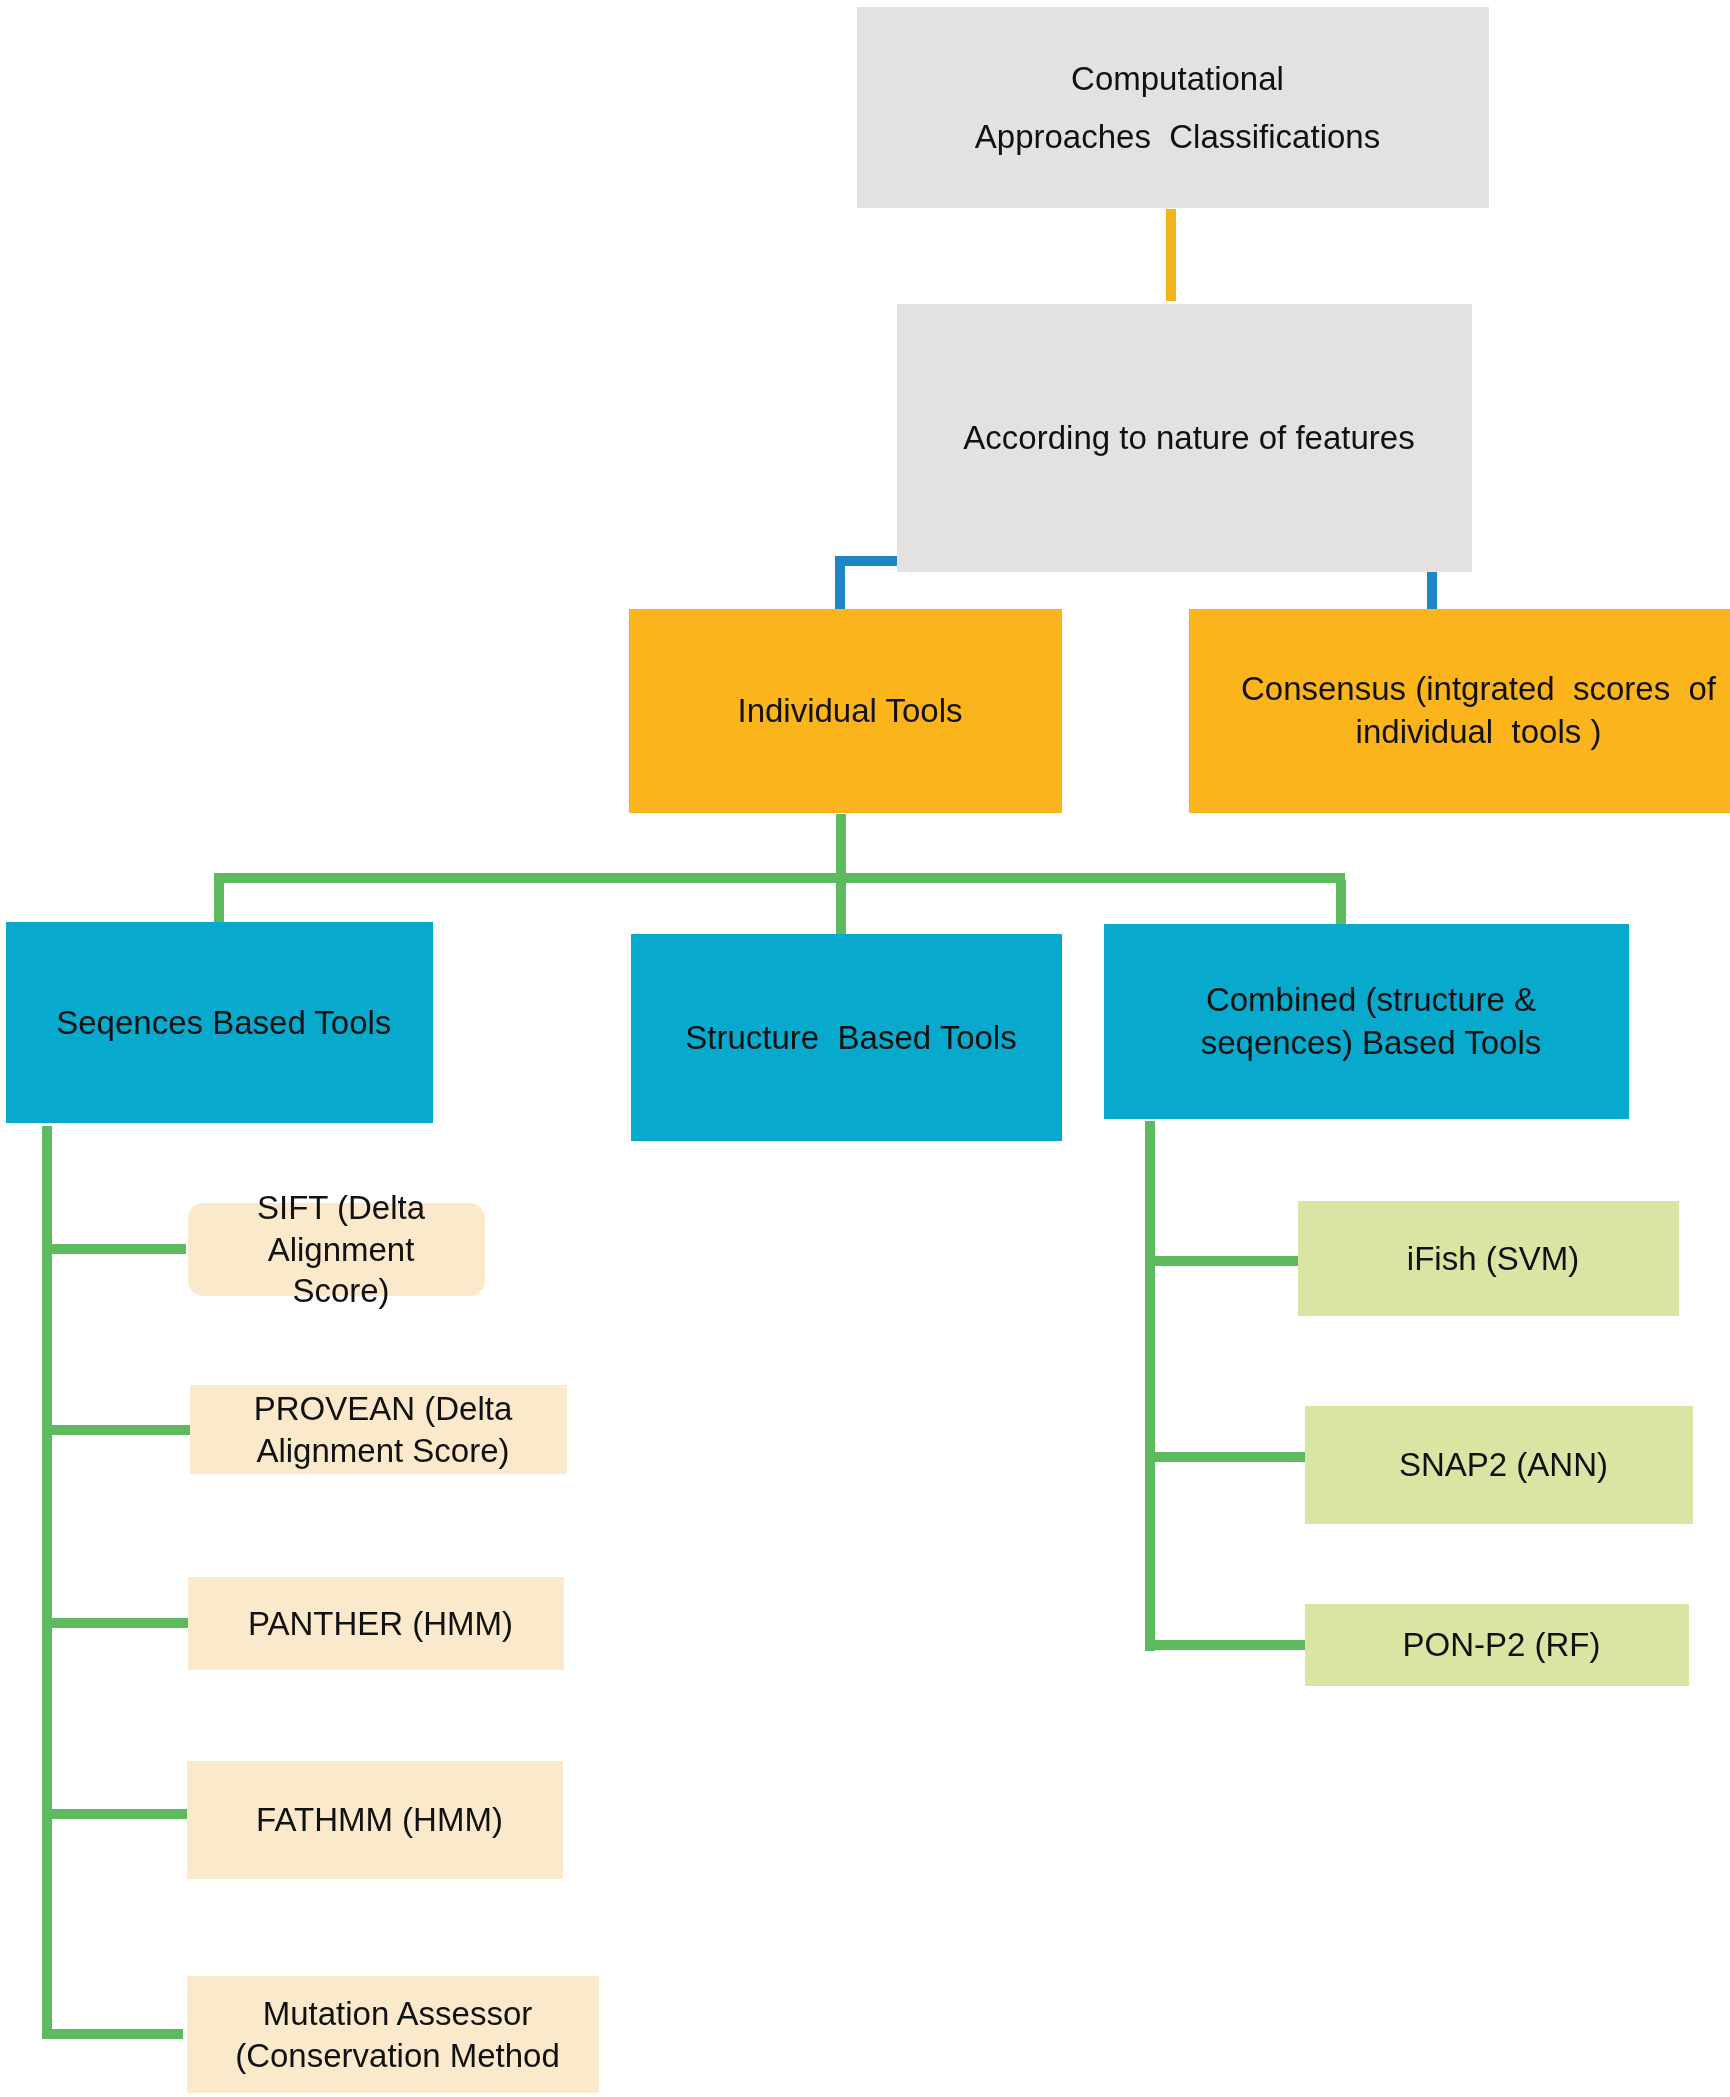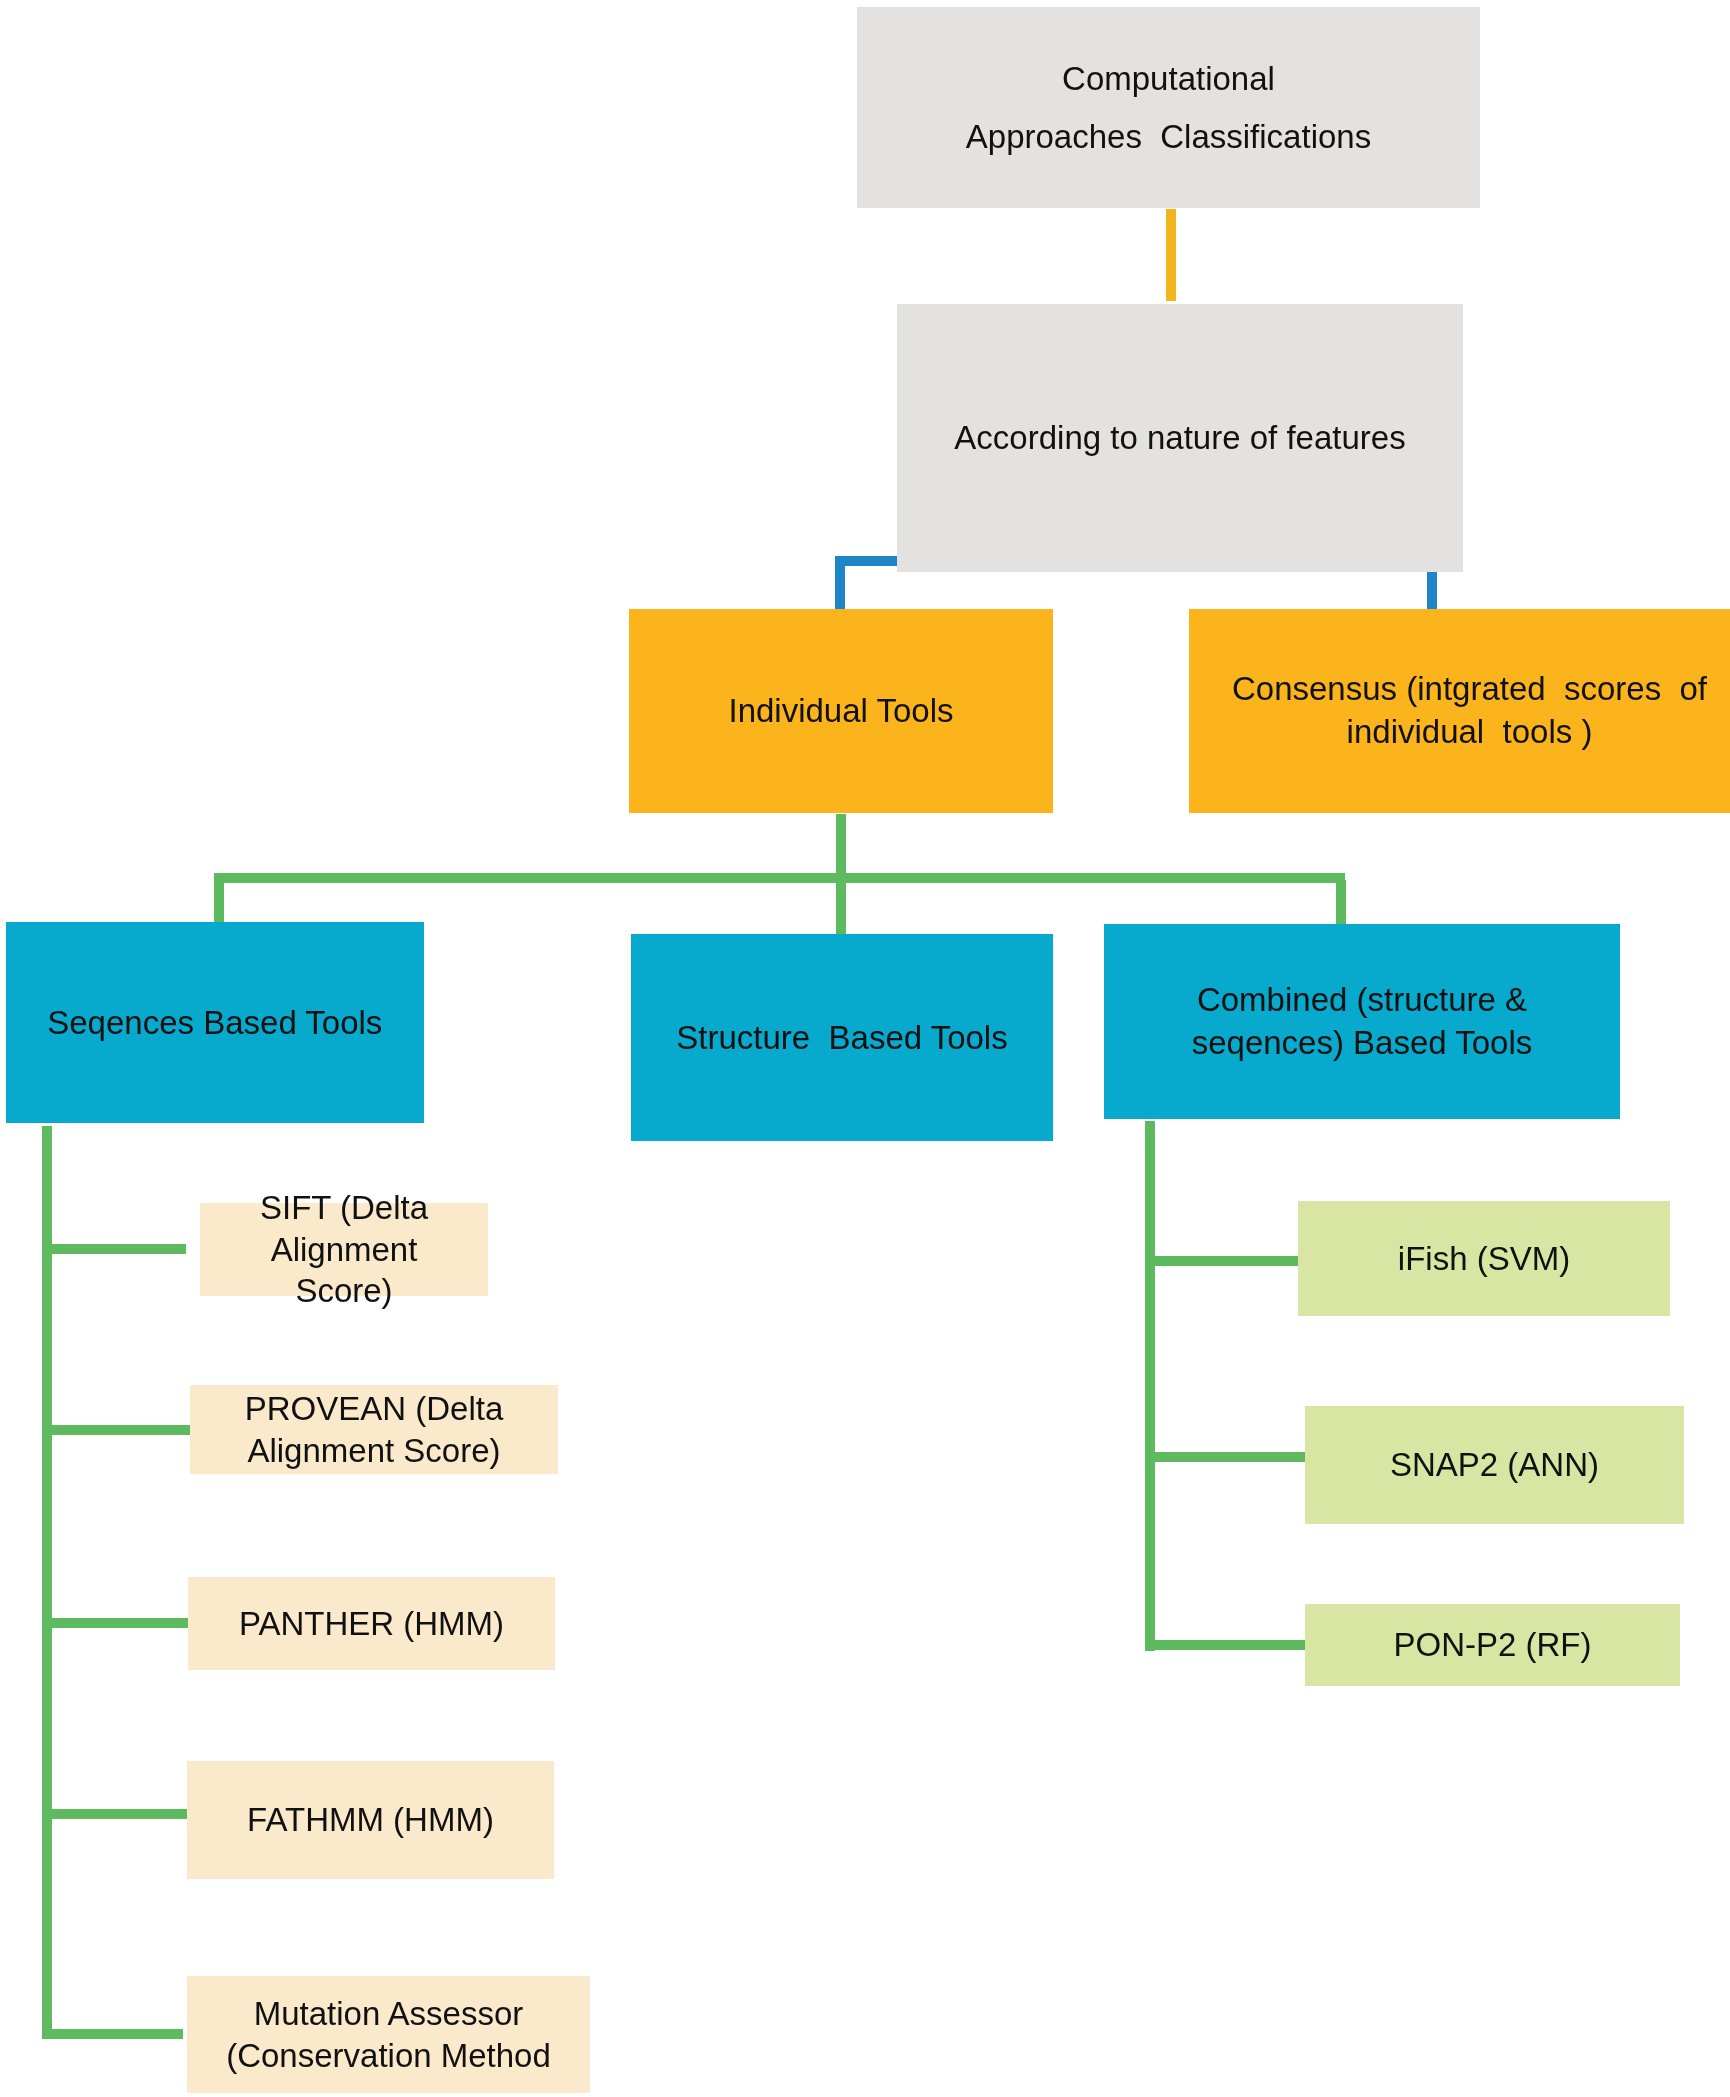--- a/index.html
+++ b/index.html
@@ -17,20 +17,21 @@
   .seg.blue   { background: var(--line-blue, #1e86c6); }
   .seg.green  { background: var(--line-green, #5eba5e); }
   .node {
     position: absolute;
     display: flex;
     align-items: center;
     justify-content: center;
     text-align: center;
     font-size: 33px;
     line-height: 1.27;
+    padding-left: 9px;
   }
   .node .lbl { white-space: pre-wrap; }
   .node.gray      { background: var(--box-gray, #e4e2e1); }
   .node.orange    { background: var(--box-orange, #fbb41c); }
   .node.cyan      { background: var(--box-cyan, #07a9cd); }
   .node.cream     { background: var(--box-cream, #fbe9cb); }
   .node.leafgreen { background: var(--box-leafgreen, #d9e5a3); }
   .node.root .lbl { line-height: 1.75; }
   .node.wide2 .lbl { line-height: 1.3; }
 </style>
@@ -87,21 +88,21 @@
 
   <div class="node cyan" style="left:631px; top:934px; width:422px; height:207px;">
     <span class="lbl">Structure  Based Tools</span>
   </div>
 
   <div class="node cyan wide2" style="left:1104px; top:924px; width:516px; height:195px;">
     <span class="lbl">Combined (structure &amp;
 seqences) Based Tools</span>
   </div>
 
-  <div class="node cream" style="left:200px; top:1203px; width:288px; height:93px;">
+  <div class="node cream" style="left:188px; top:1203px; width:288px; height:93px;border-radius:15px;">
     <span class="lbl">SIFT (Delta Alignment
 Score)</span>
   </div>
 
   <div class="node cream" style="left:190px; top:1385px; width:368px; height:89px;">
     <span class="lbl">PROVEAN (Delta
 Alignment Score)</span>
   </div>
 
   <div class="node cream" style="left:188px; top:1577px; width:367px; height:93px;">

